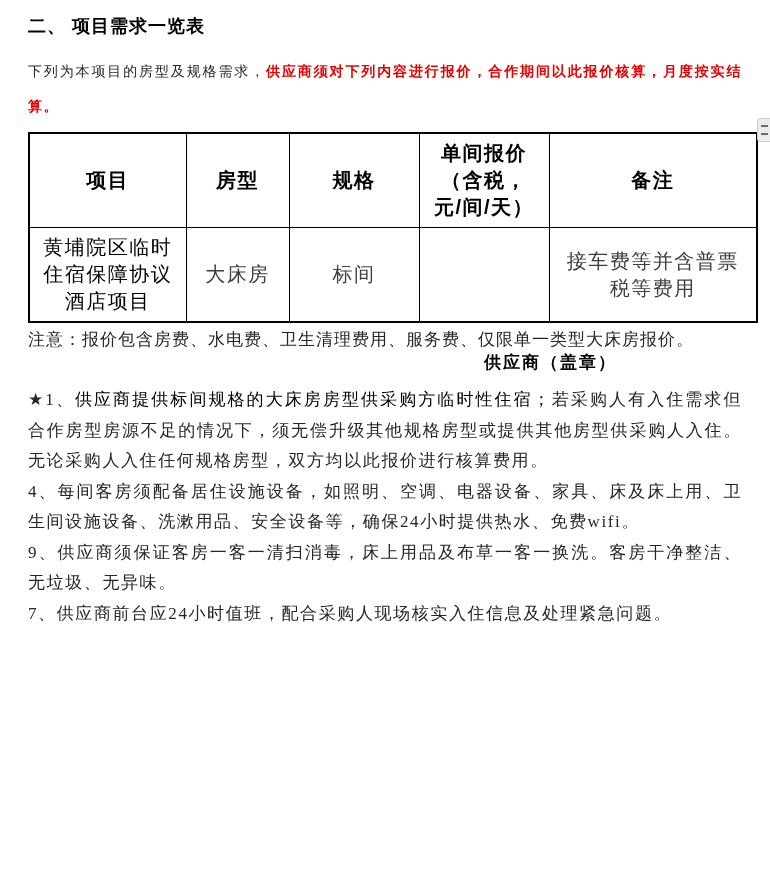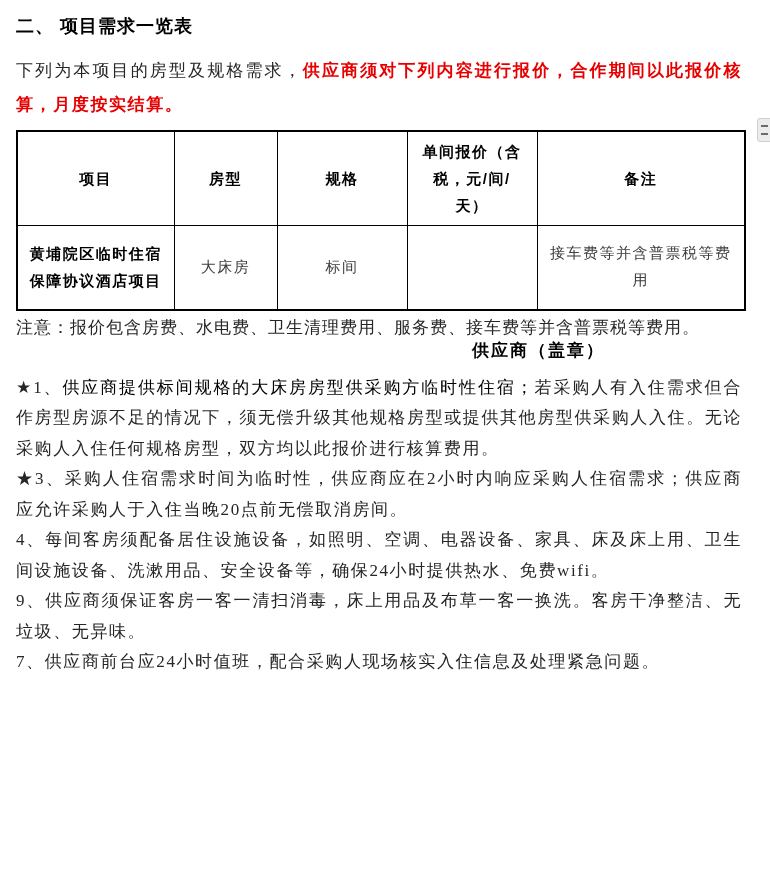--- a/index.html
+++ b/index.html
@@ -1,60 +1,60 @@
 <!DOCTYPE html>
 <html style="--accent-red: #e80000;"><head>
 <meta charset="utf-8">
 <style>
   * { margin:0; padding:0; box-sizing:border-box; }
   html,body { background:#ffffff; }
   .page {
     position:relative;
     width:770px; height:876px;
-    padding:10px 28px 0 16px;
+    padding:10px 28px 0 28px;
     background:#fff;
     overflow:hidden;
     font-family:"Liberation Serif","DejaVu Serif",serif;
     color:#262626;
   }
   .hd {
     font-family:"Liberation Sans","DejaVu Sans",sans-serif;
     font-weight:700; color:#000;
     font-size:18px; letter-spacing:1px;
   }
   .hd .hd-num { display:inline-block; width:44px; }
   .h2 { margin-top:4px; margin-bottom:16px; }
   .intro {
-    font-size:17px; line-height:34px; letter-spacing:1.6px;
+    font-size:14px; line-height:34px; letter-spacing:1.6px;
     text-align:justify; margin-bottom:8px;
   }
   .intro .red {
     color:var(--accent-red,#e80000); font-weight:700;
     font-family:"Liberation Sans","DejaVu Sans",sans-serif;
   }
   table.req {
     width:728px; margin-left:0;
     border-collapse:collapse;
     border:2px solid #000;
     table-layout:fixed;
   }
   table.req th, table.req td {
     border:1.5px solid #000;
     text-align:center; vertical-align:middle;
     padding:6px 10px;
-    font-size:15px; letter-spacing:1.5px; line-height:27px;margin-left:16px;
+    font-size:20px; letter-spacing:1.5px; line-height:27px;margin-left:16px;
   }
   table.req th {
     font-family:"Liberation Sans","DejaVu Sans",sans-serif;
     font-weight:700; color:#000; height:74px;
   }
   table.req td { height:84px; color:#3d3d3d; }
   table.req td.proj {
     font-family:"Liberation Sans","DejaVu Sans",sans-serif;
-    font-weight:700; color:#000;
+    font-weight:400; color:#000;
   }
   .note { font-size:17px; letter-spacing:1px; margin-top:5px; color:#262626; }
   .stamp {
     font-family:"Liberation Sans","DejaVu Sans",sans-serif;
     font-weight:700; color:#000; font-size:17px; letter-spacing:2px;
     padding-left:456px;
   }
   .h3 { margin-top:40px; }
   .items { margin-top:11px; }
   .items p {
@@ -107,28 +107,27 @@
     <tr>
       <td class="proj">黄埔院区临时住宿保障协议酒店项目</td>
       <td>大床房</td>
       <td>标间</td>
       <td></td>
       <td>接车费等并含普票税等费用</td>
     </tr>
   </tbody>
     </table>
 
-  <p class="note">注意：报价包含房费、水电费、卫生清理费用、服务费、接车费等并含普票税等费用。</p>
+  <p class="note">注意：报价包含房费、水电费、卫生清理费用、服务费、仅限单一类型大床房报价。</p>
 
   <p class="stamp">供应商（盖章）</p>
 
 
   <div class="items">
     <p><span>★1、</span><span class="lead">供应商提供标间规格的大床房房型供采购方临时性住宿；</span><span>若采购人有入住需求但合作房型房源不足的情况下，须无偿升级其他规格房型或提供其他房型供采购人入住。无论采购人入住任何规格房型，双方均以此报价进行核算费用。</span></p>
-    <p><span>★3、采购人住宿需求时间为临时性，供应商应在2小时内响应采购人住宿需求；供应商应允许采购人于入住当晚20点前无偿取消房间。</span></p>
     <p><span>4、每间客房须配备居住设施设备，如照明、空调、电器设备、家具、床及床上用、卫生间设施设备、洗漱用品、安全设备等，确保24小时提供热水、免费wifi。</span></p>
     <p><span>9、供应商须保证客房一客一清扫消毒，床上用品及布草一客一换洗。客房干净整洁、无垃圾、无异味。</span></p>
     <p><span>7、供应商前台应24小时值班，配合采购人现场核实入住信息及处理紧急问题。</span></p>
 
   </div>
 
   <div class="handle">
     <i></i>
     <i></i>
   </div>

